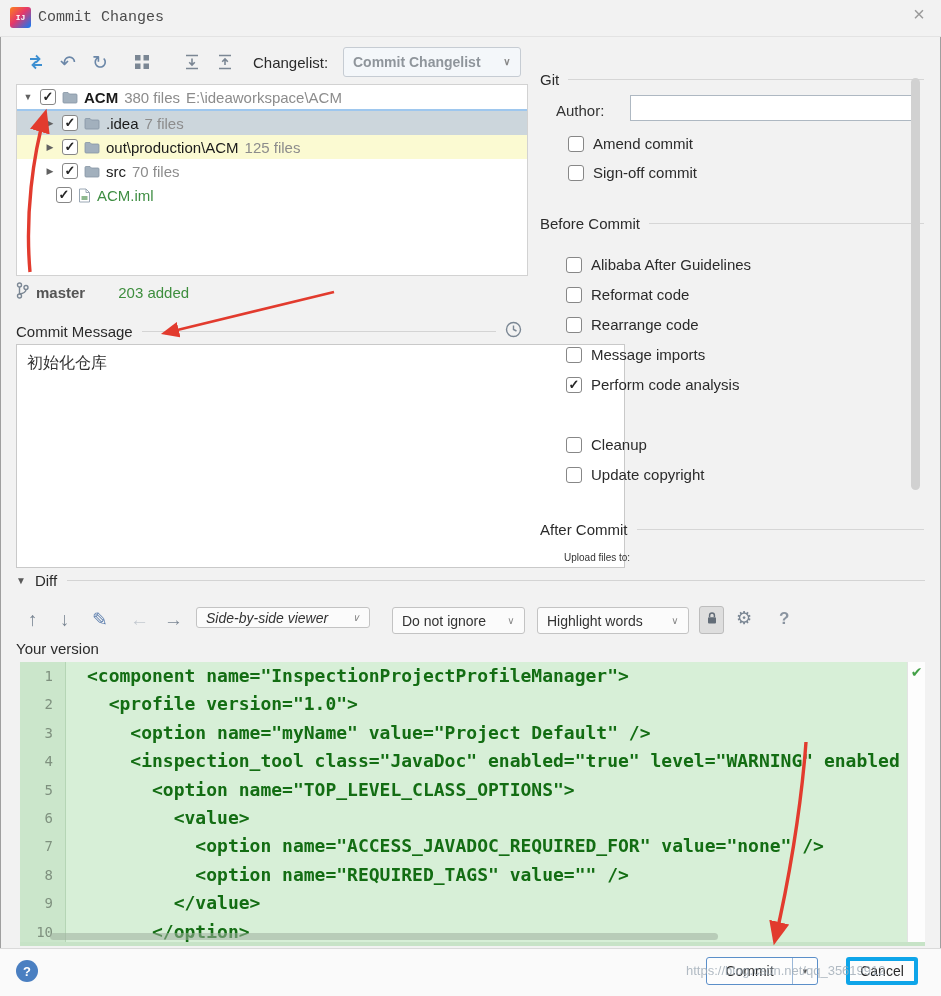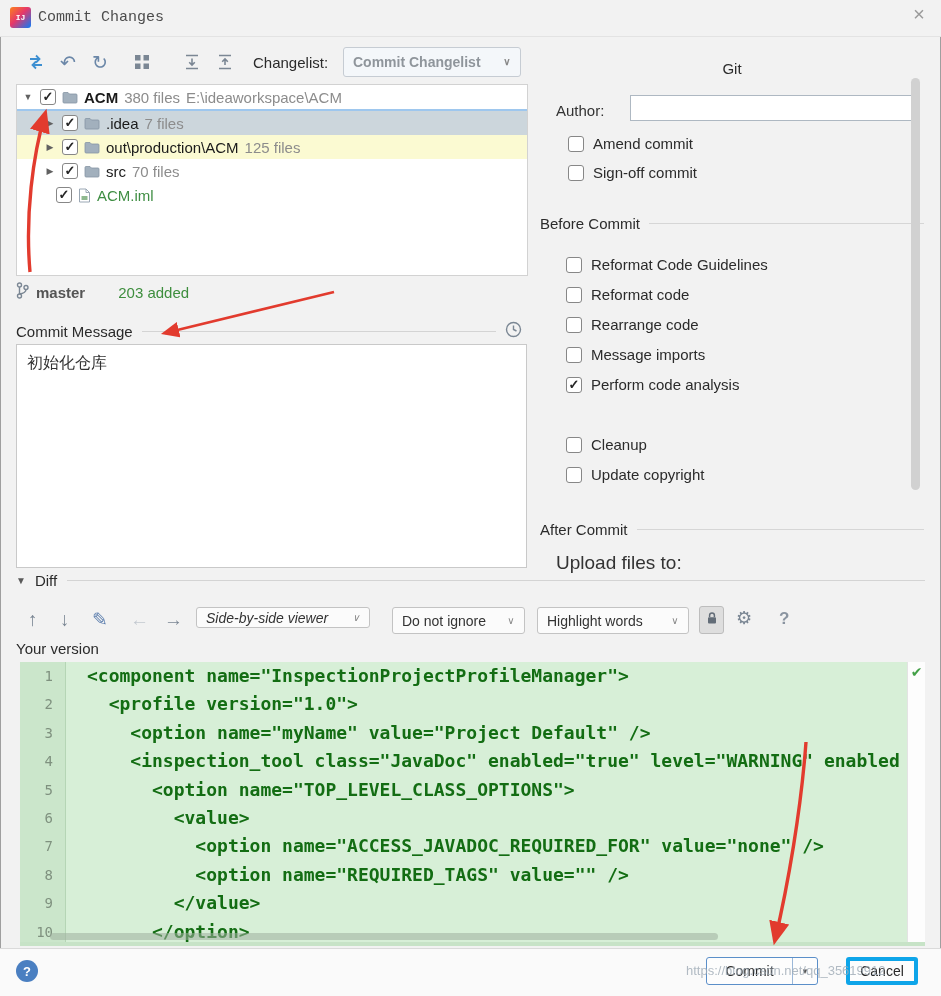--- a/index.html
+++ b/index.html
@@ -42,21 +42,21 @@
   .tname.green{color:#3f8e43;}
   .tmeta,.tpath{color:#8c8c8c;}
 
   
   #status-row{position:absolute;left:16px;top:282px;display:flex;align-items:center;gap:7px;font-size:15px;}
   .added-count{color:#3e8e3e;margin-left:26px;}
 
   
   #msg-header{position:absolute;left:16px;top:321px;width:506px;display:flex;align-items:center;font-size:15px;color:#2b2b2b;}
   #msg-header .rule{flex:1;height:1px;background:#d4d4d4;margin:0 9px;}
-  #msg-box{position:absolute;left:16px;top:344px;width:511px;height:224px;background:#fff;border:1px solid #c9c9c9;
+  #msg-box{position:absolute;left:16px;top:344px;width:609px;height:224px;background:#fff;border:1px solid #c9c9c9;
            box-sizing:border-box;padding:8px 10px;font-size:16px;color:#333;}
 
   
   #right-panel{position:absolute;left:540px;top:46px;width:384px;height:534px;overflow:hidden;}
   .sec-h{position:absolute;left:0;width:384px;display:flex;align-items:center;font-size:15px;color:#2b2b2b;}
   .sec-h .rule{flex:1;height:1px;background:#d6d6d6;margin-left:9px;}
   .author-label{position:absolute;left:16px;top:56px;font-size:15px;}
   #author-input{position:absolute;left:90px;top:49px;width:290px;height:26px;box-sizing:border-box;
                 border:1px solid #aeb8c2;background:#fff;font-size:14px;padding:0 6px;outline:none;}
   .cbrow{position:absolute;display:flex;align-items:center;gap:9px;font-size:15px;color:#2b2b2b;cursor:pointer;}
@@ -234,21 +234,21 @@
         <circle cx="8.5" cy="8.5" r="7" fill="none" stroke="#7b8794" stroke-width="1.4"></circle>
         <path d="M8.5 4.5 V8.5 L11.5 10" stroke="#7b8794" stroke-width="1.4" fill="none"></path>
       </svg>
     </span>
   </div>
   <div id="msg-box">
     <span>初始化仓库</span>
   </div>
 
   <div id="right-panel">
-    <div class="sec-h" style="top:14px;flex-direction:column;">
+    <div class="sec-h" style="top:25px;">
       <span>Git</span>
       <span class="rule"></span>
     </div>
     <div class="author-label">Author:</div>
     <input id="author-input" value="" style="">
 
     <div class="cbrow" style="left:28px;top:89px;">
       <span class="cb"></span>
       <span>Amend commit</span>
     </div>
@@ -257,21 +257,21 @@
       <span>Sign-off commit</span>
     </div>
 
     <div class="sec-h" style="top:169px;">
       <span>Before Commit</span>
       <span class="rule"></span>
     </div>
 
     <div class="cbrow" style="left:26px;top:210px;">
       <span class="cb"></span>
-      <span>Reformat Code Guidelines</span>
+      <span>Alibaba After Guidelines</span>
     </div>
     <div class="cbrow" style="left:26px;top:240px;">
       <span class="cb"></span>
       <span>Reformat code</span>
     </div>
     <div class="cbrow" style="left:26px;top:270px;">
       <span class="cb"></span>
       <span>Rearrange code</span>
     </div>
     <div class="cbrow" style="left:26px;top:300px;">
@@ -288,21 +288,21 @@
     </div>
     <div class="cbrow" style="left:26px;top:420px;">
       <span class="cb"></span>
       <span>Update copyright</span>
     </div>
 
     <div class="sec-h" style="top:475px;">
       <span>After Commit</span>
       <span class="rule"></span>
     </div>
-    <div style="position:absolute;left:16px;top:506px;font-size:19px;">Upload files to:</div>
+    <div style="position:absolute;left:24px;top:506px;font-size:10px;">Upload files to:</div>
 
     <div class="vscroll"></div>
   </div>
 
   <div id="diff-header">
     <span class="tri">▼</span>
     <span>Diff</span>
     <span class="rule"></span>
   </div>
 

